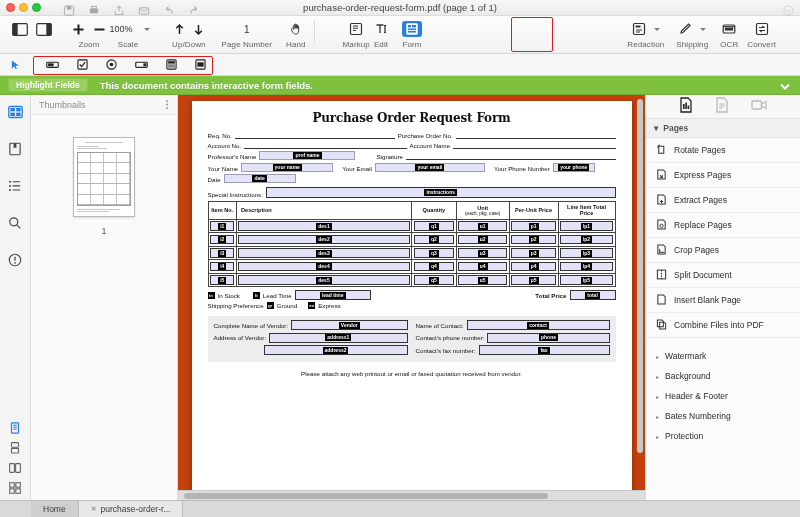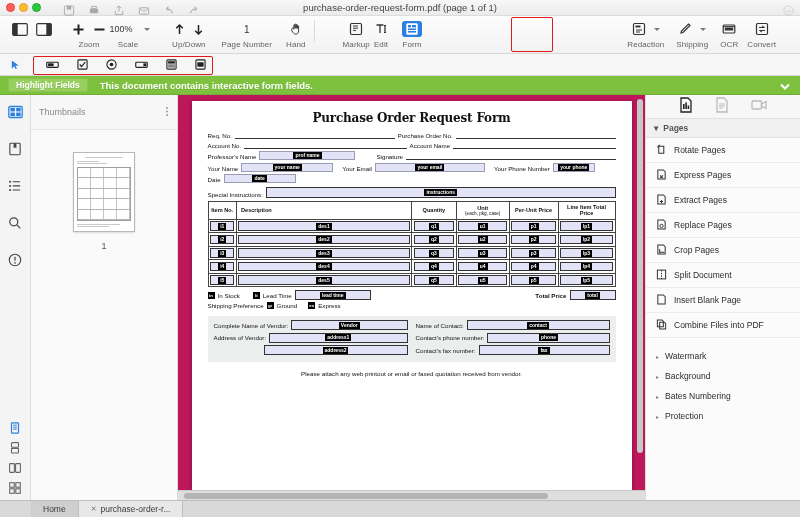--- a/index.html
+++ b/index.html
@@ -97,38 +97,38 @@
   .rail-ic { width:16px; height:16px; margin-bottom:21px; display:flex; align-items:center; justify-content:center; }
   .rail-bottom { position:absolute; bottom:6px; left:0; right:0; display:flex; flex-direction:column; align-items:center; gap:7px; }
   .rail-bic { width:13px; height:13px; display:flex; align-items:center; justify-content:center; }
 
   
   .thumbpanel {
     width:147px; background:#fafafa; border-right:1px solid #dcdcdc;
     flex:0 0 147px; display:flex; flex-direction:column;
   }
   .thumbhead {
-    height:35px; display:flex; align-items:center; justify-content:space-between;
+    height:20px; display:flex; align-items:center; justify-content:space-between;
     padding:0 8px; border-bottom:1px solid #e6e6e6; background:#f7f7f7;
   }
   .thumbhead span.t { font-size:9px; color:#8a8a8a; }
   .thumbbody { flex:1; display:flex; flex-direction:column; align-items:center; padding-top:22px; }
   .thumbimg {
     width:62px; height:80px; background:#fff;
     border:1px solid #b9b9b9; box-shadow:0 1px 2px rgba(0,0,0,.12);
     padding:4px 3px; display:flex; flex-direction:column; gap:1px;
   }
   .tl { height:1px; background:#c9c9c9; }
   .tgrid { flex:1; border:1px solid #9e9e9e; display:flex; flex-direction:column; margin-top:2px; }
   .tgrid .tr { flex:1; border-bottom:1px solid #b5b5b5; display:flex; }
   .tgrid .tr .tc { flex:1; border-right:1px solid #c4c4c4; }
   .thumbnum { font-size:9px; color:#555; margin-top:9px; }
 
   
-  .viewer { flex:1; background:#be185d; position:relative; overflow:hidden; min-width:0; display:flex; justify-content:center; }
+  .viewer { flex:1; background:#c2410c; position:relative; overflow:hidden; min-width:0; display:flex; justify-content:center; }
   .page {
     background:#fff; width:100%; max-width:440px; margin-top:6px;
     box-shadow:0 1px 5px rgba(0,0,0,.35);
     padding:10px 16px 0 16px; font-size:6.2px; color:#111;
     height:404px; position:relative;
   }
   .vscroll { position:absolute; right:2px; top:4px; bottom:16px; width:6px; }
   .vscroll i { display:block; background:#c7c7c7; border-radius:3px; width:6px; height:92%; }
   .hscroll { position:absolute; left:0; right:0; bottom:0; height:10px; background:#dedede; border-top:1px solid #c8c8c8; }
   .hscroll i { display:block; margin:2px 6px; height:6px; border-radius:3px; background:#b4b4b4; width:78%; }
@@ -1010,20 +1010,24 @@
       <div class="rp-sub">
         <span class="tri">▸</span>
         <span>Watermark</span>
       </div>
       <div class="rp-sub">
         <span class="tri">▸</span>
         <span>Background</span>
       </div>
       <div class="rp-sub">
         <span class="tri">▸</span>
+        <span>Header &amp; Footer</span>
+      </div>
+      <div class="rp-sub">
+        <span class="tri">▸</span>
         <span>Bates Numbering</span>
       </div>
       <div class="rp-sub">
         <span class="tri">▸</span>
         <span>Protection</span>
       </div>
     </div>
   </div>
 
   <div class="bottombar">

